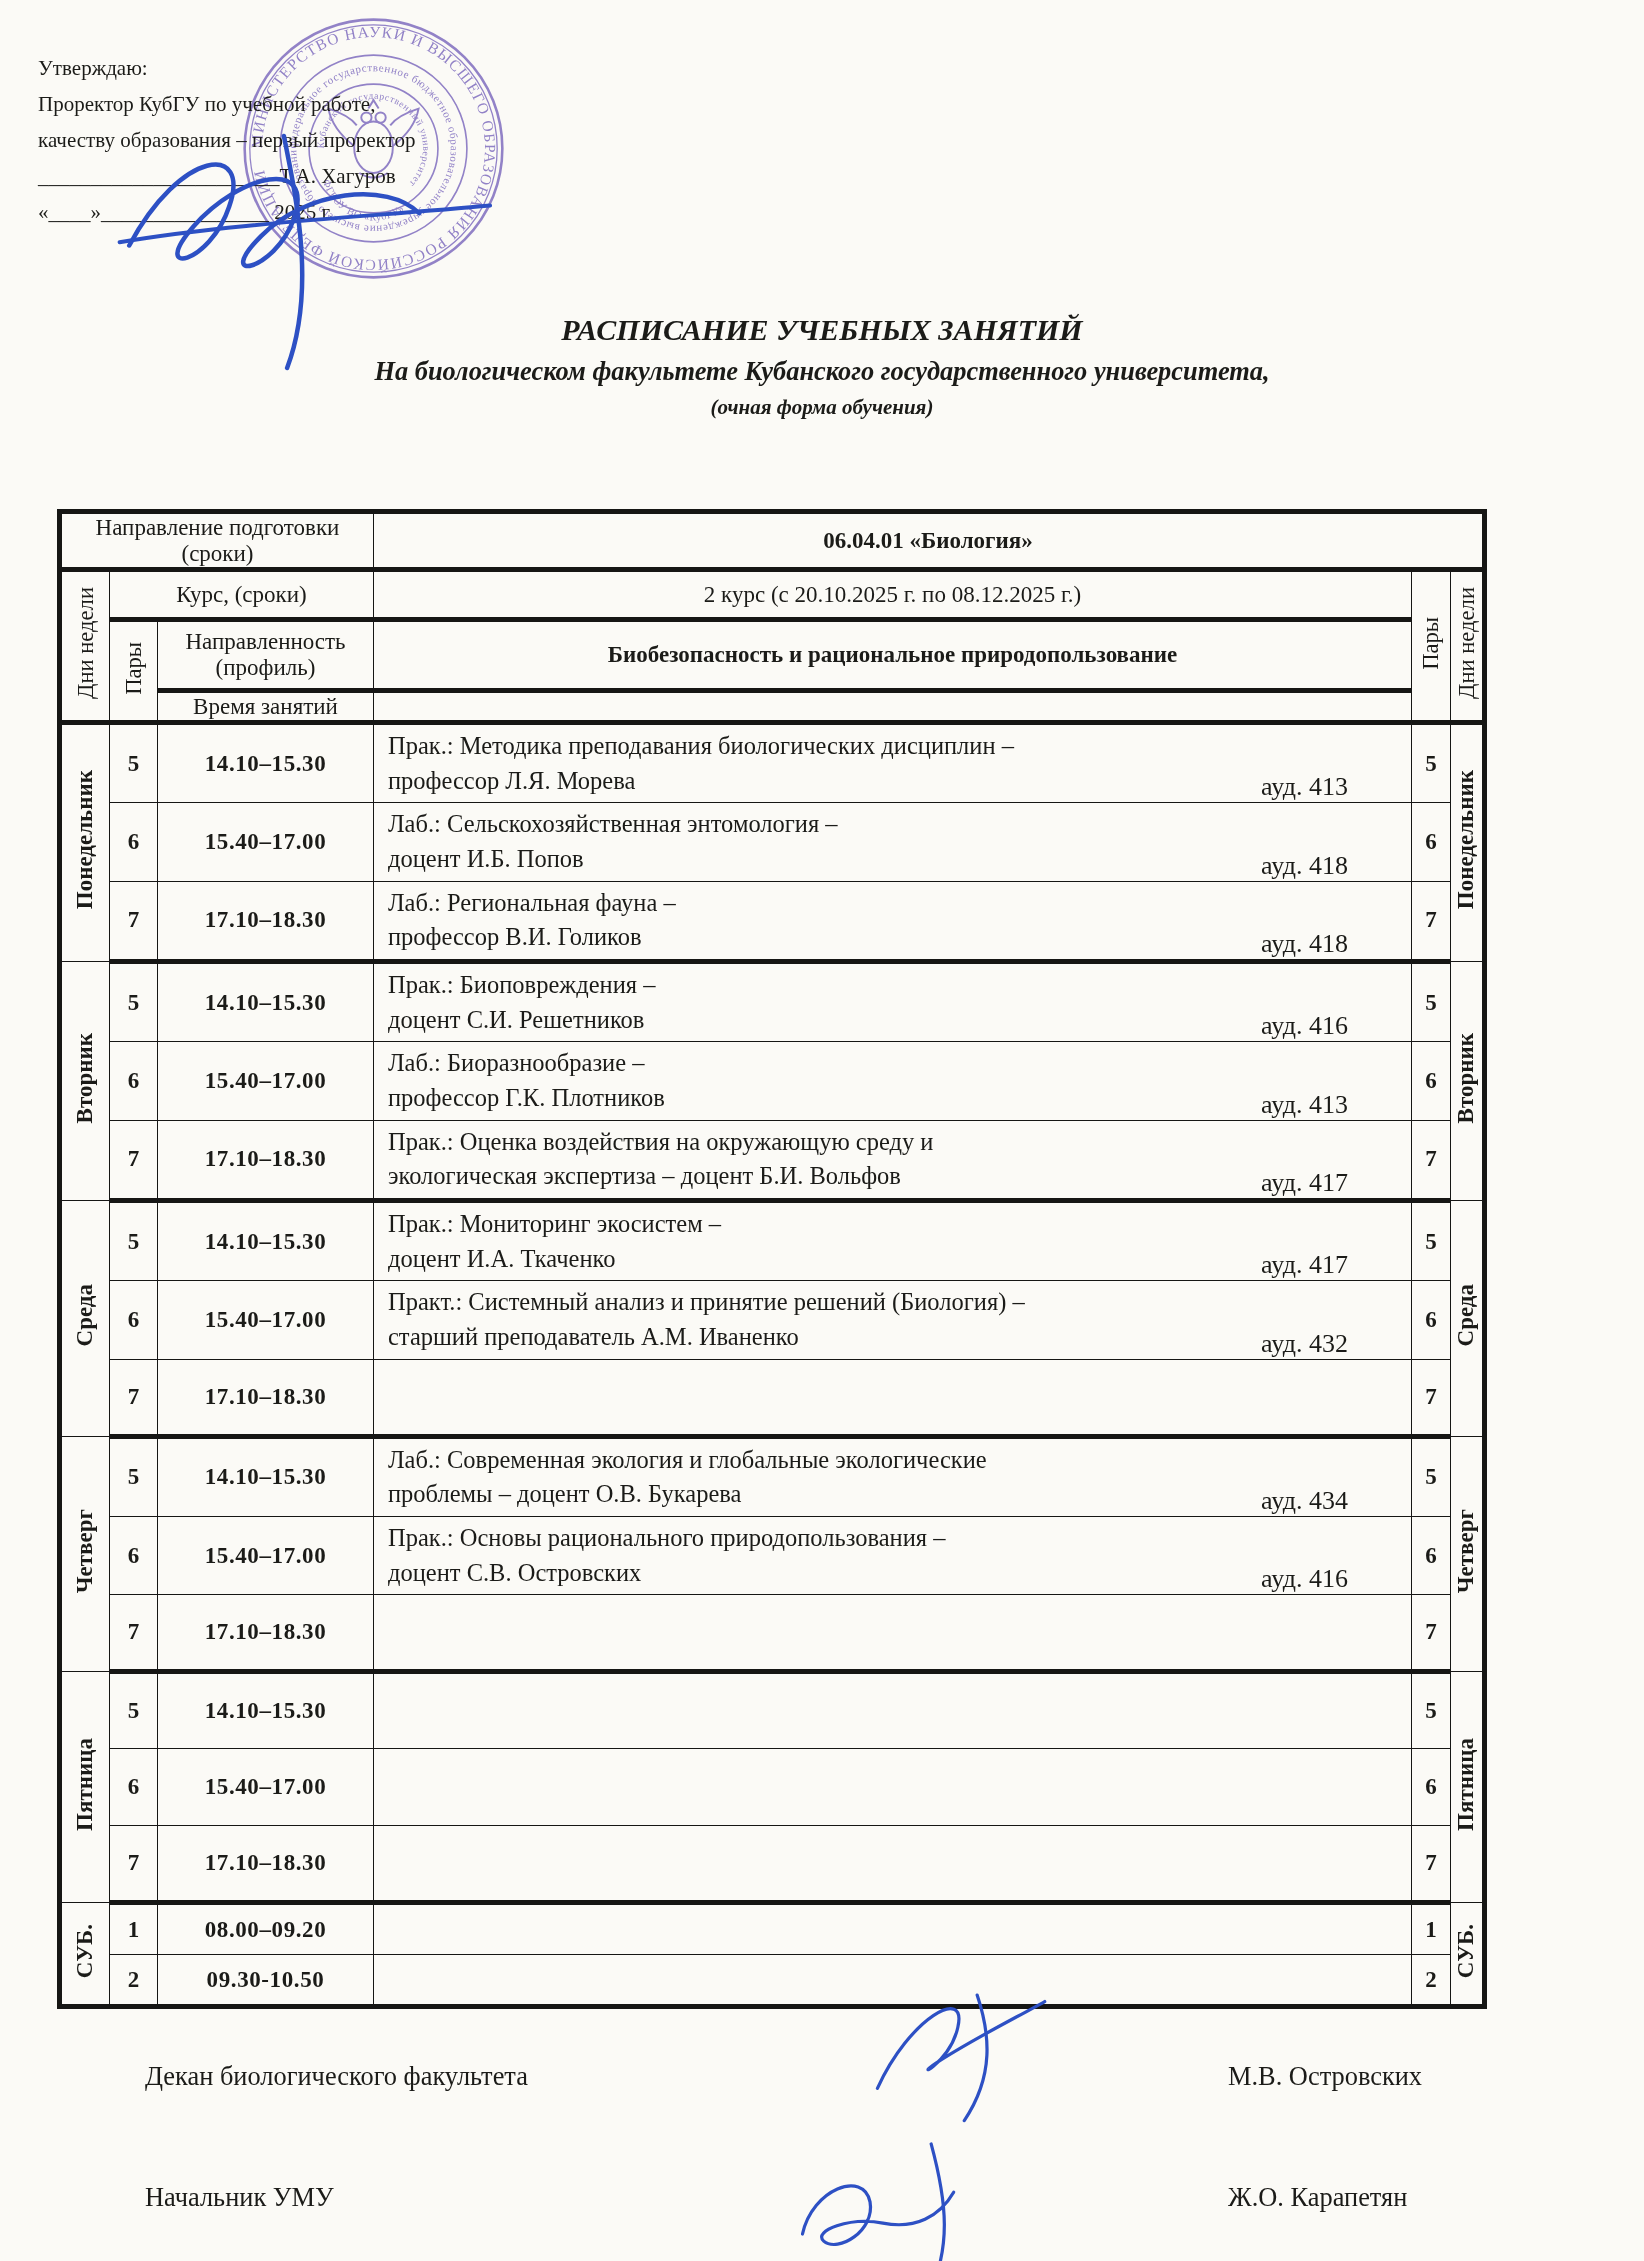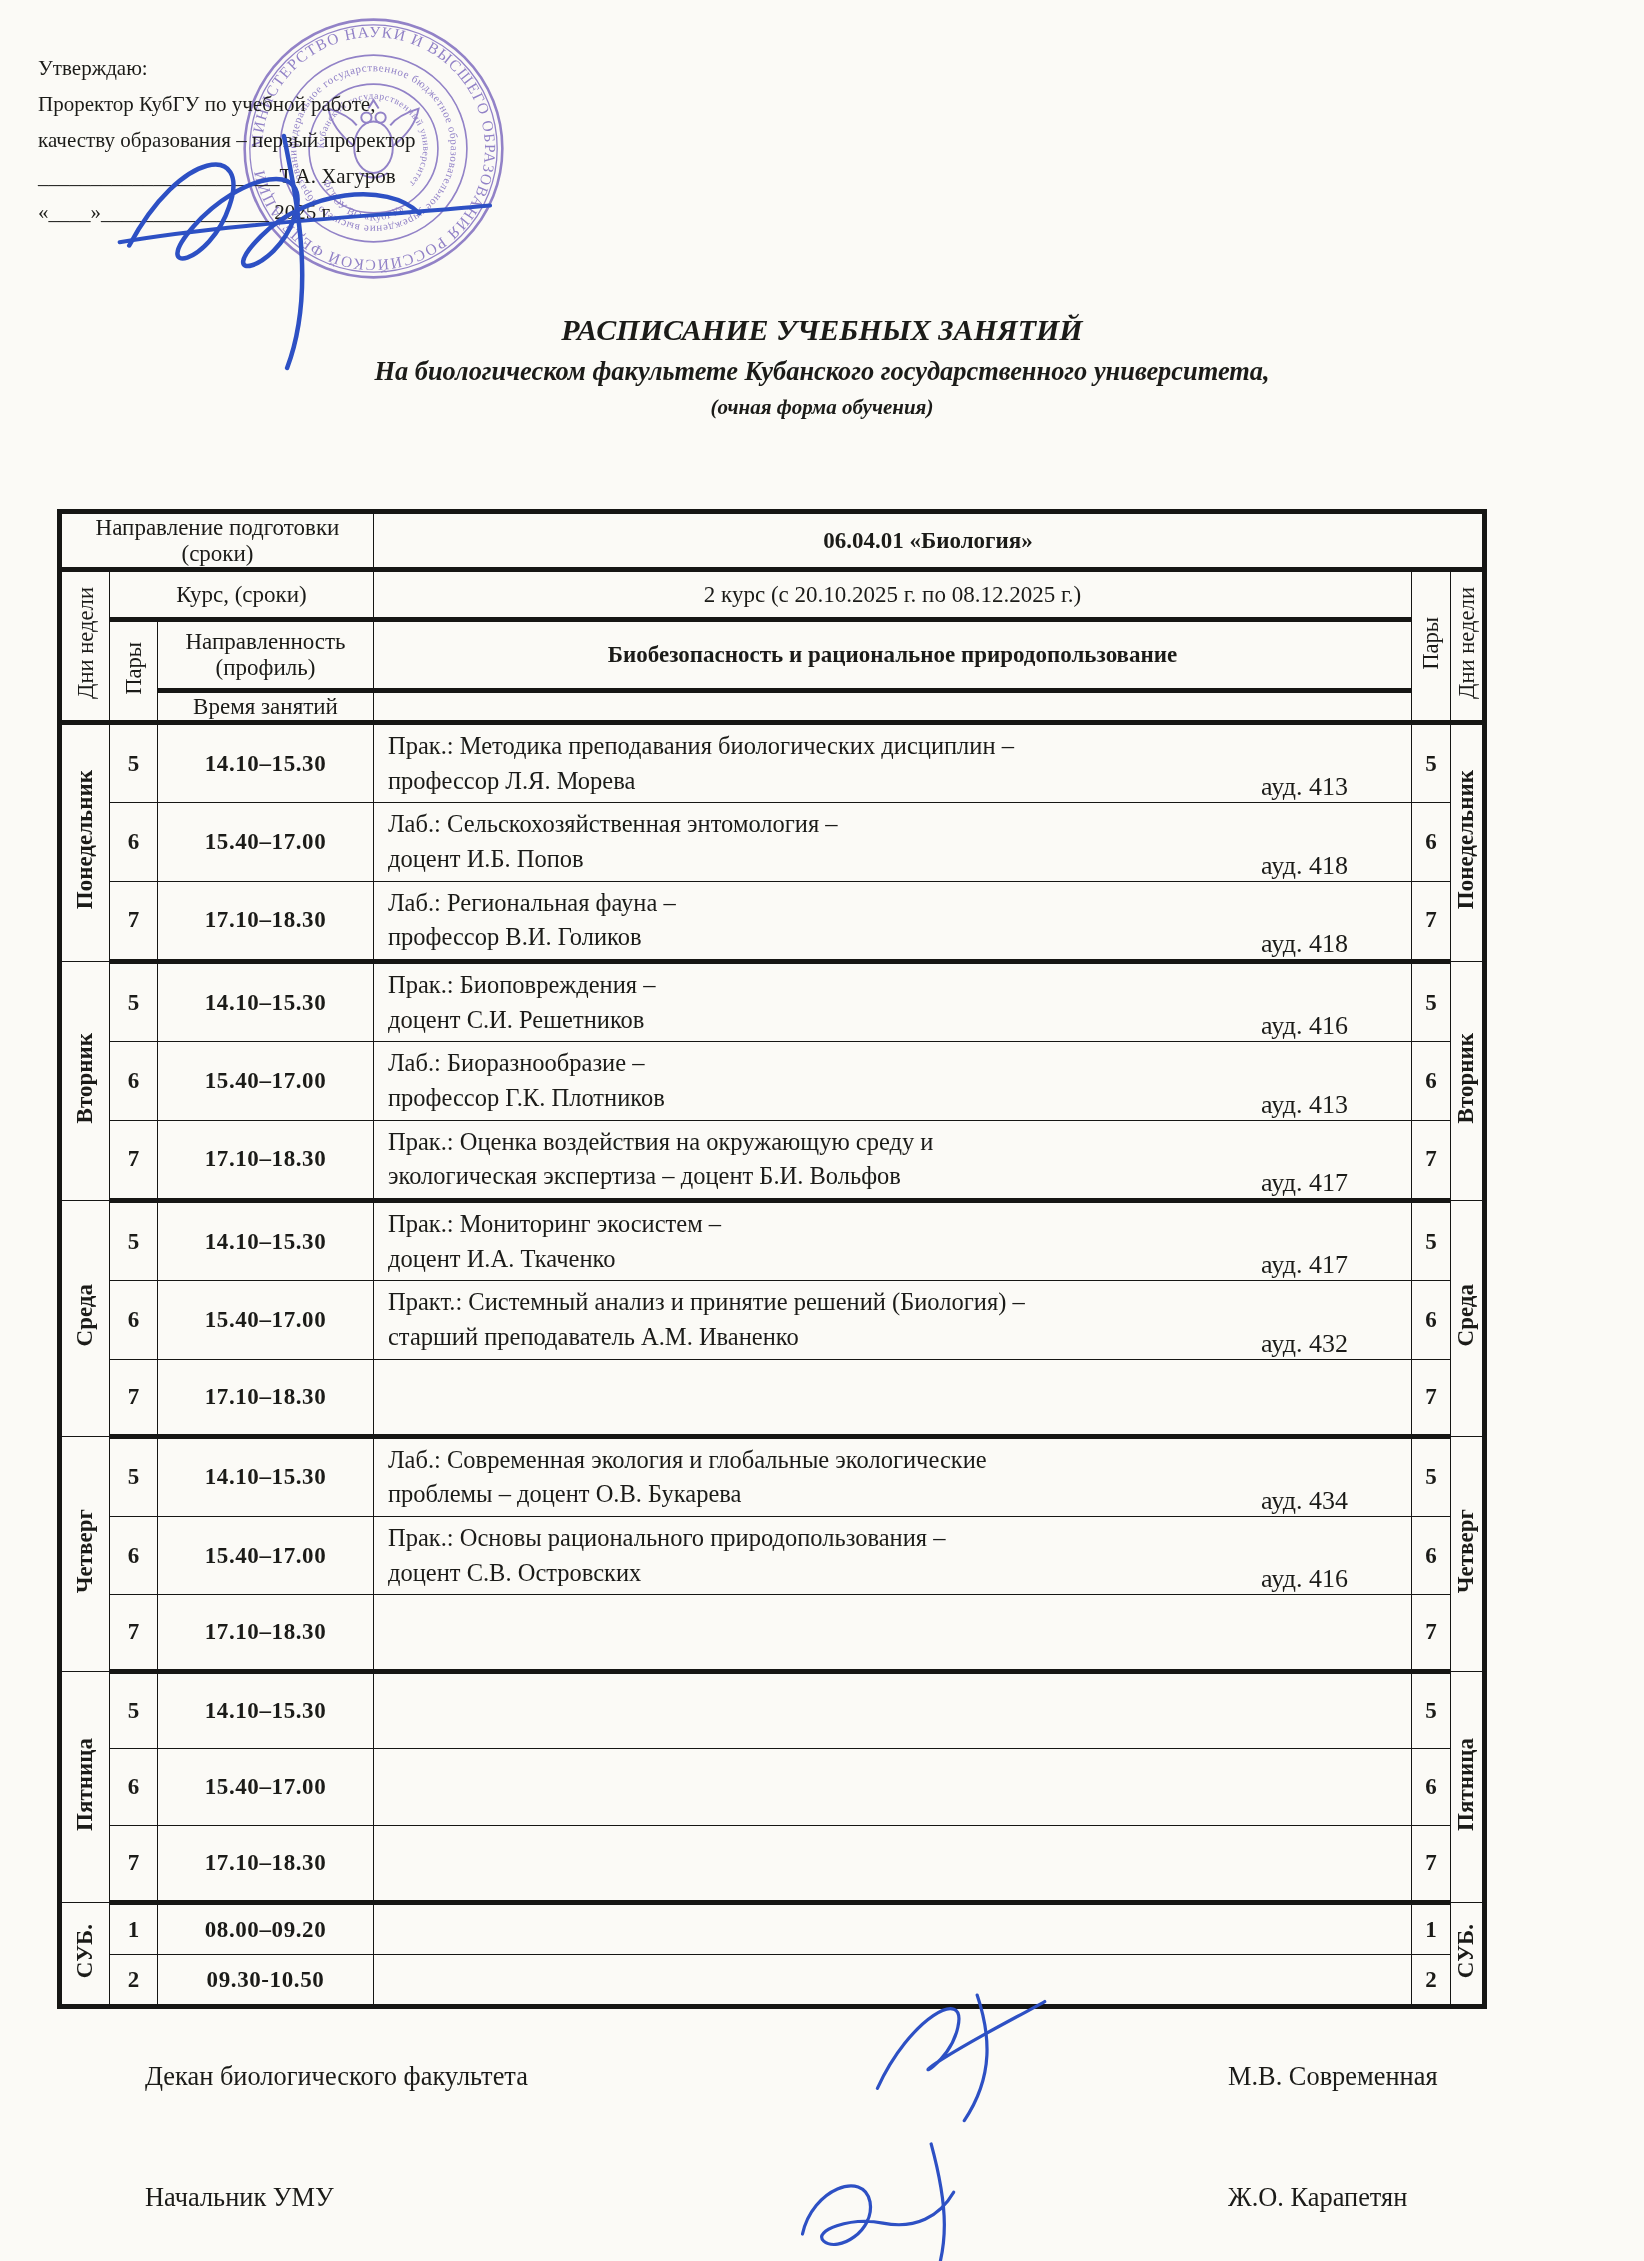--- a/index.html
+++ b/index.html
@@ -395,21 +395,21 @@
             <span class="lesson-text"></span>
             <span class="room"></span>
           </div>
         </td>
     <td class="pair-cell bL-thick">2</td>
   </tr>
   </tbody>
 </table>
 
 <div class="footer-label f-row1">Декан биологического факультета</div>
-<div class="footer-name f-row1">М.В. Современная</div>
+<div class="footer-name f-row1">М.В. Островских</div>
 <div class="footer-label f-row2">Начальник УМУ</div>
 <div class="footer-name f-row2">Ж.О. Карапетян</div>
 
 <div class="sig-b1">
   <svg width="271" height="148" viewBox="0 0 420 230">
     <path class="ink" stroke-width="5" d="M70,170 C120,60 210,10 195,75 C182,135 115,160 170,125 C225,90 295,55 330,35"></path>
     <path class="ink" stroke-width="5" d="M225,25 C245,85 252,150 205,220"></path>
   </svg>
 </div>
 <div class="sig-b2">

